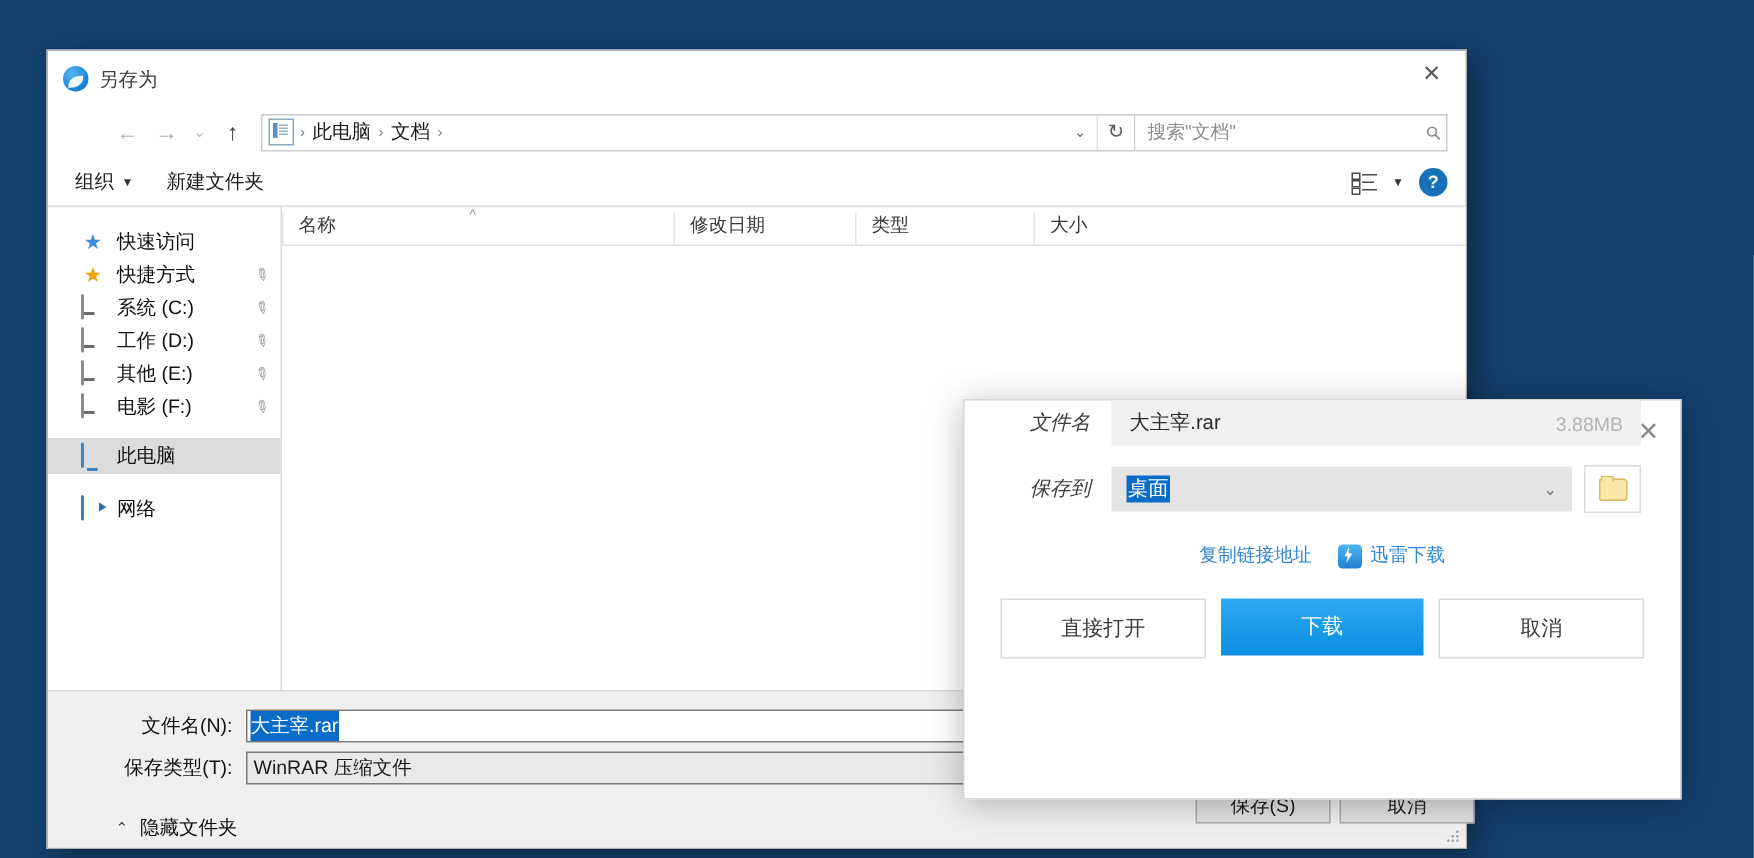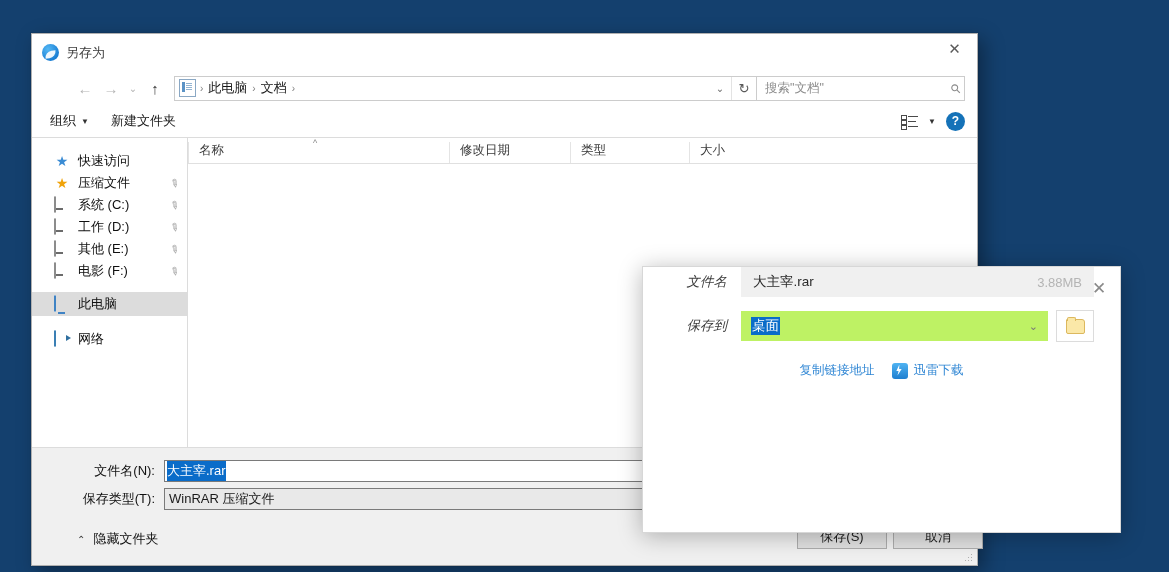--- a/index.html
+++ b/index.html
@@ -99,21 +99,21 @@
   .folder-ico{width:16px;height:13px;margin:0 8px 0 12px;flex:none;
     background:#f7d480;border:1px solid #d9ac42;border-radius:1px 3px 2px 2px;position:relative;}
   .folder-ico:before{content:"";position:absolute;left:0;top:-3px;width:7px;height:3px;
     background:#f7d480;border:1px solid #d9ac42;border-bottom:none;border-radius:2px 2px 0 0;}
   .cell-name{width:253px;overflow:hidden;white-space:nowrap;}
   .cell-date{width:115px;color:#3a3a3a;}
   .cell-type{width:113px;color:#3a3a3a;}
   .cell-size{width:90px;color:#3a3a3a;}
 
   
-  .footer{flex:none;border-top:1px solid #dcdcdc;background:#f0f0f0;padding:12px 0 17px 0;}
+  .footer{flex:none;border-top:1px solid #dcdcdc;background:#f0f0f0;padding:12px 0 4px 0;}
   .formrow{display:flex;align-items:center;height:22px;margin-bottom:6px;}
   .formlabel{width:123px;text-align:right;padding-right:9px;font-size:13px;color:#101010;}
   .textfield{height:20px;border:1px solid #7a7a7a;background:#fff;flex:1;margin-right:300px;
     display:flex;align-items:center;padding:0 2px;}
   .sel{background:#0a6cc9;color:#fff;padding:1px 0;}
   .combofield{height:20px;border:1px solid #7a7a7a;background:#e9e9e9;flex:1;margin-right:300px;
     display:flex;align-items:center;padding:0 4px;color:#1a1a1a;}
   .hiderow{display:flex;align-items:center;padding:14px 0 0 45px;gap:8px;}
   .hide-caret{color:#3a3a3a;font-size:10px;}
   .hide-text{font-size:13px;color:#101010;}
@@ -137,21 +137,21 @@
   }
   .dl-title{height:56px;display:flex;align-items:center;justify-content:center;
     font-size:15px;color:#2b2b2b;}
   .dl-close{position:absolute;right:8px;top:8px;width:26px;height:26px;display:flex;
     align-items:center;justify-content:center;color:#8a8a8a;font-size:17px;}
   .dl-row{display:flex;align-items:center;padding:0 26px;margin-bottom:13px;}
   .dl-label{width:58px;text-align:right;padding-right:14px;font-size:13.5px;color:#3c3c3c;flex:none;font-style:italic;}
   .dl-input{flex:1;height:30px;background:#f0f0f0;display:flex;align-items:center;padding:0 12px;}
   .dl-input .fname{font-size:13.5px;color:#2b2b2b;}
   .dl-input .fsize{margin-left:auto;font-size:13px;color:#b4b4b4;}
-  .dl-select{flex:1;height:30px;background:#bef264;display:flex;align-items:center;padding:0 10px;}
+  .dl-select{flex:1;height:30px;background:#e5e5e5;display:flex;align-items:center;padding:0 10px;}
   .dl-select .val{font-size:13.5px;background:#0a6cc9;color:#fff;padding:0 1px;}
   .dl-select .chev{margin-left:auto;color:#777;font-size:11px;}
   .dl-browse{width:36px;height:30px;border:1px solid #dcdcdc;margin-left:8px;flex:none;
     display:flex;align-items:center;justify-content:center;}
   .browse-folder{width:17px;height:13px;background:#fbe8a8;border:1px solid #dcb85e;
     border-radius:1px 3px 2px 2px;position:relative;}
   .browse-folder:before{content:"";position:absolute;left:0;top:-3px;width:7px;height:3px;
     background:#fbe8a8;border:1px solid #dcb85e;border-bottom:none;border-radius:2px 2px 0 0;}
   .dl-links{display:flex;align-items:center;justify-content:center;gap:17px;margin-top:20px;}
   .dl-link{font-size:12.5px;color:#2f86d4;}
@@ -229,21 +229,21 @@
   <div class="body">
     <div class="sidebar">
 
       <div class="nav-item">
         <span class="ico ico-star blue">★</span>
         <span class="label">快速访问</span>
       </div>
 
       <div class="nav-item">
         <span class="ico ico-star">★</span>
-        <span class="label">压缩文件</span>
+        <span class="label">快捷方式</span>
         <span class="pin">✎</span>
       </div>
 
       <div class="nav-item">
         <span class="ico"><span class="ico-drive sys"></span></span>
         <span class="label">系统 (C:)</span>
         <span class="pin">✎</span>
       </div>
 
       <div class="nav-item">
@@ -340,13 +340,18 @@
   </div>
 
   <div class="dl-links">
     <span class="dl-link">复制链接地址</span>
     <span class="dl-thunder">
       <span class="thunder-ico"></span>
       <span class="dl-link">迅雷下载</span>
     </span>
   </div>
 
+  <div class="dl-btns">
+    <div class="btn ghost">直接打开</div>
+    <div class="btn primary">下载</div>
+    <div class="btn ghost">取消</div>
+  </div>
 </div>
 
 </body></html>

